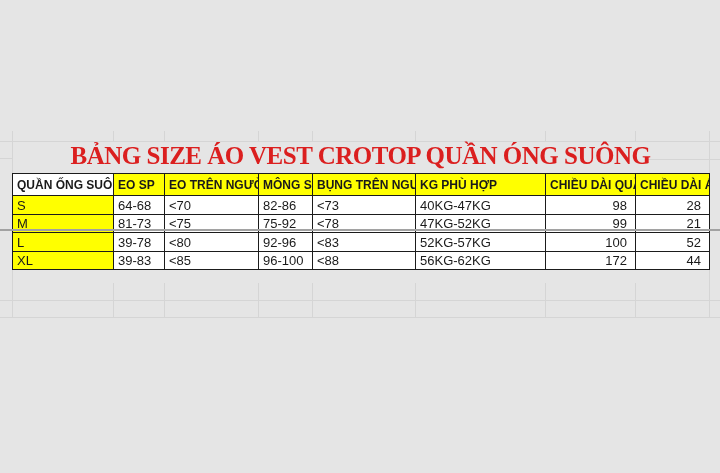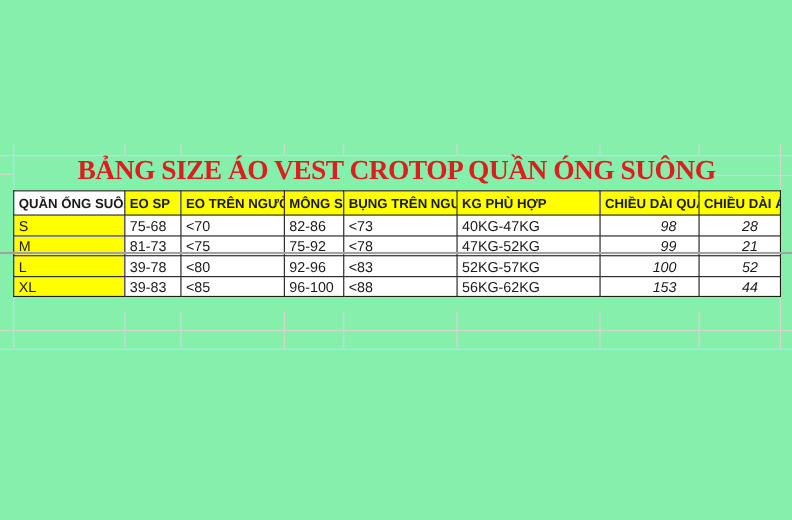--- a/index.html
+++ b/index.html
@@ -1,16 +1,16 @@
 <!DOCTYPE html>
 <html><head>
 <meta charset="utf-8">
 <style>
   html,body{margin:0;padding:0;background:#ffffff;}
-  #canvas{position:relative;width:720px;height:473px;background:#86efac;overflow:hidden;
+  #canvas{position:relative;width:720px;height:473px;background:#e5e5e5;overflow:hidden;
           font-family:"Liberation Sans",sans-serif;}
   
   .gl{position:absolute;background:#d5d5d5;}
   .gl.h{height:1px;}
   .gl.v{width:1px;}
   
   #pagebreak{position:absolute;left:0;top:229px;width:720px;height:2px;background:#a2a2a2;z-index:4;}
   
   #title{position:absolute;left:12px;top:139px;width:697px;height:34px;line-height:34px;
          text-align:center;font-family:"Liberation Serif",serif;font-weight:bold;
@@ -19,21 +19,21 @@
   #sizeTable{position:absolute;left:12px;top:173px;width:697px;border-collapse:collapse;
              table-layout:fixed;z-index:2;background:#ffffff;}
   #sizeTable th,#sizeTable td{border:1px solid #1b1b1b;overflow:hidden;white-space:nowrap;
              color:#1a1a1a;}
   #sizeTable th{background:#ffff00;font-weight:bold;font-size:12px;text-align:left;
              height:21px;vertical-align:middle;padding:0 1px 0 4px;}
   #sizeTable th.first{background:#ffffff;}
   #sizeTable td{font-size:13px;font-weight:normal;height:16.6px;vertical-align:bottom;
              padding:0 2px 1px 4px;}
   #sizeTable td.size{background:#ffff00;}
-  #sizeTable td.num{text-align:right;padding-right:20px;font-style:italic;}
+  #sizeTable td.num{text-align:right;padding-right:8px;}
 </style>
 </head>
 <body>
 
 <div id="canvas">
 
   <div id="gridlines">
       <div class="gl h" style="top: 141px; left: 0px; width: 720px;"></div>
       <div class="gl h" style="top: 158px; left: 0px; width: 12px;"></div>
       <div class="gl h" style="top: 159px; left: 646px; width: 74px;"></div>
@@ -80,21 +80,21 @@
           <th>MÔNG SP</th>
           <th>BỤNG TRÊN NGƯỜI</th>
           <th>KG PHÙ HỢP</th>
           <th>CHIỀU DÀI QUẦN</th>
           <th>CHIỀU DÀI ÁO</th>
         </tr>
       </thead>
     <tbody>
         <tr>
           <td class="size">S</td>
-          <td>75-68</td>
+          <td>64-68</td>
           <td>&lt;70</td>
           <td>82-86</td>
           <td>&lt;73</td>
           <td>40KG-47KG</td>
           <td class="num">98</td>
           <td class="num">28</td>
         </tr>
         <tr>
           <td class="size">M</td>
           <td>81-73</td>
@@ -115,19 +115,19 @@
           <td class="num">100</td>
           <td class="num">52</td>
         </tr>
         <tr>
           <td class="size">XL</td>
           <td>39-83</td>
           <td>&lt;85</td>
           <td>96-100</td>
           <td>&lt;88</td>
           <td>56KG-62KG</td>
-          <td class="num">153</td>
+          <td class="num">172</td>
           <td class="num">44</td>
         </tr>
       </tbody>
   </table>
 
 </div>
 
 </body></html>

